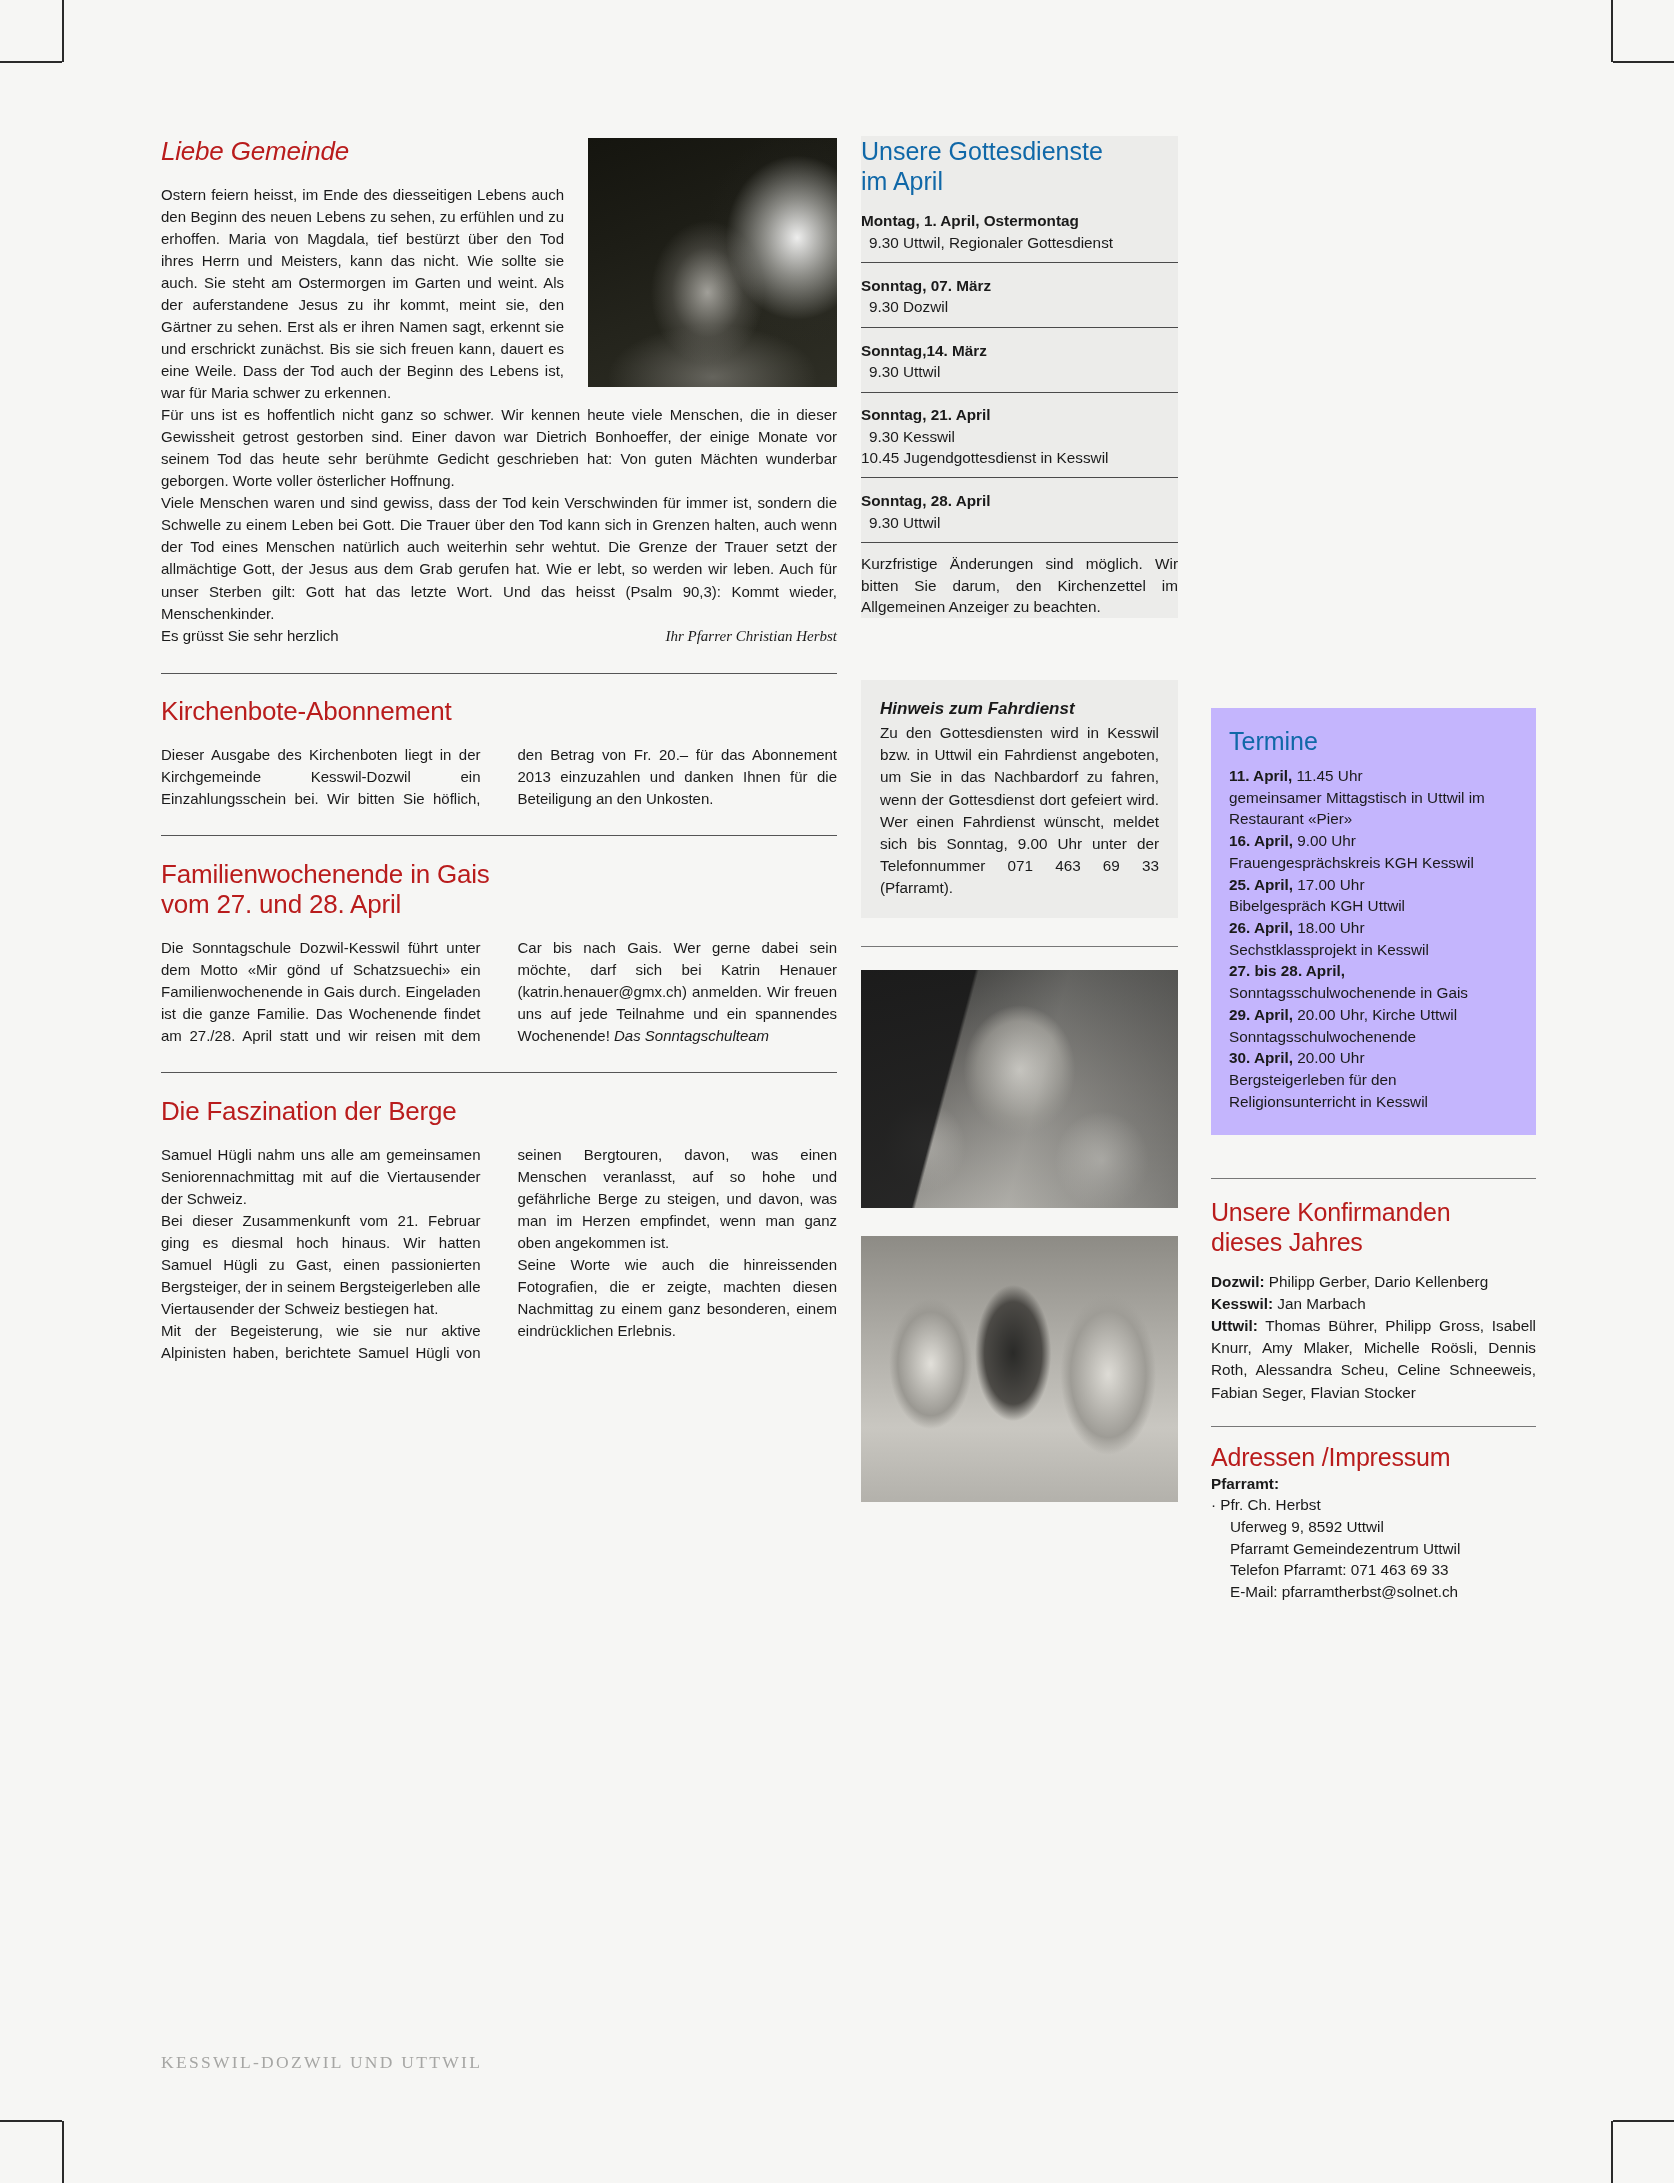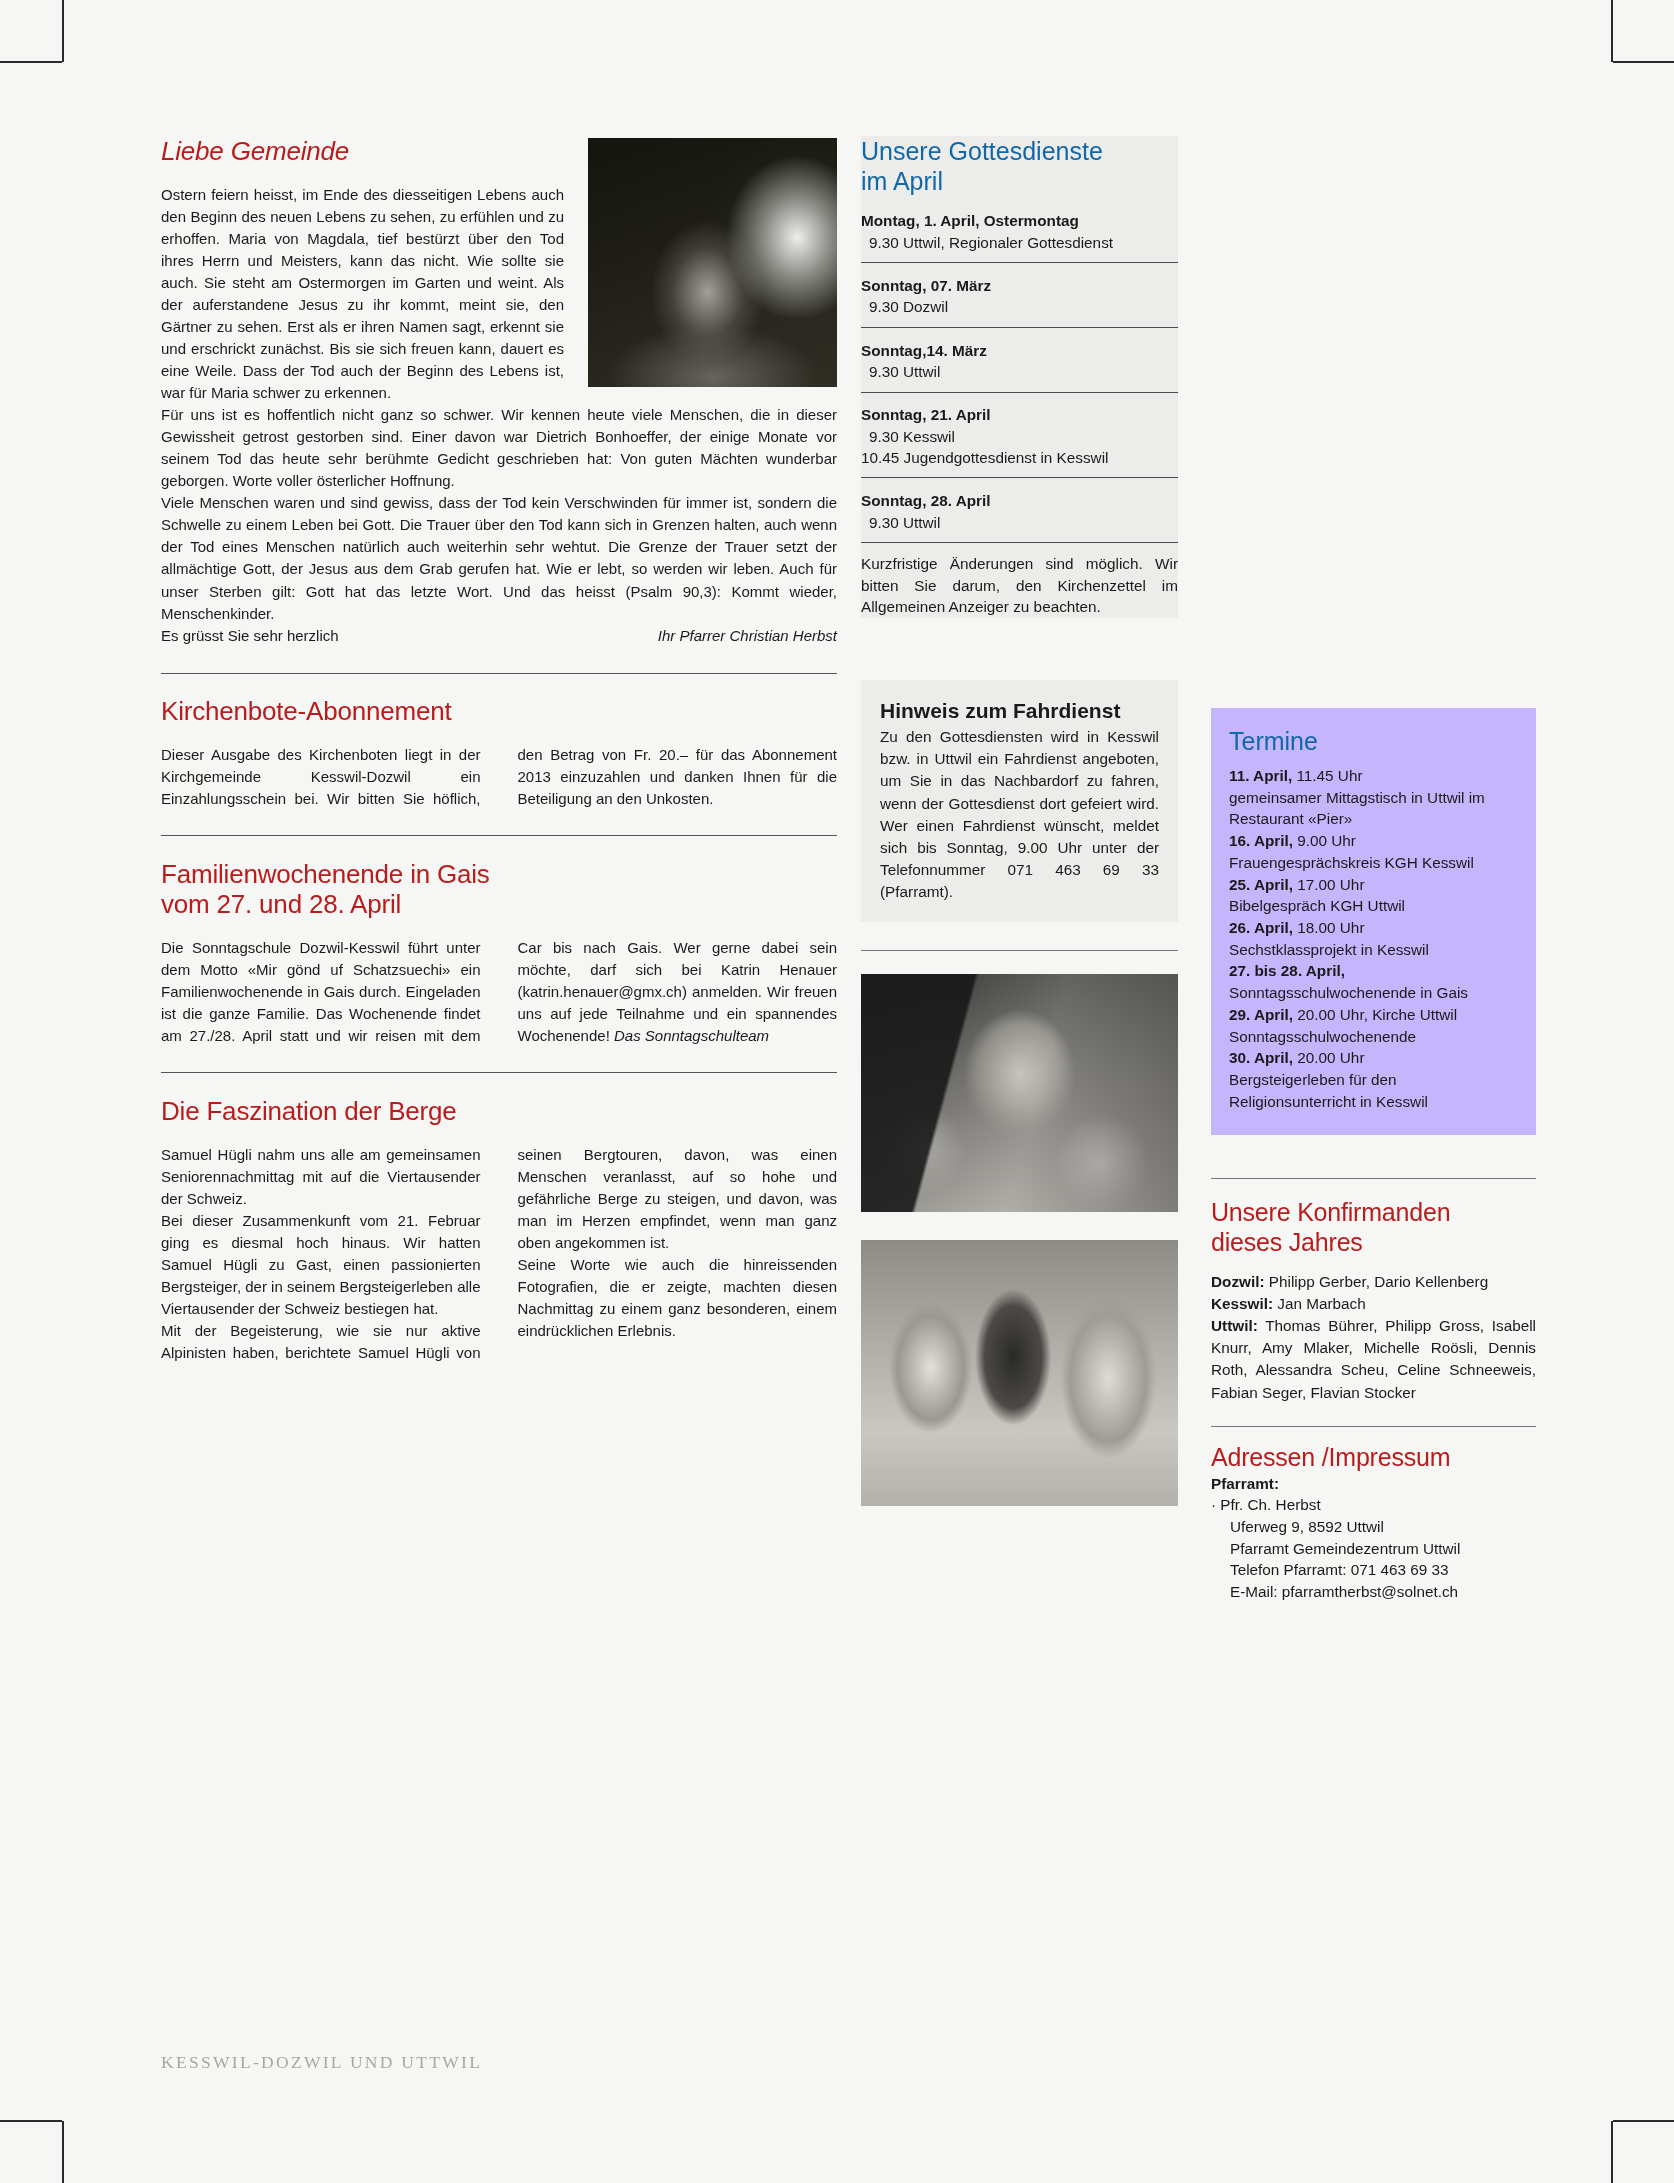--- a/index.html
+++ b/index.html
@@ -83,21 +83,21 @@
     box-sizing:border-box;
   }
   .svc { padding:0; }
   .svc-item { padding:2.3px 0 9px 0; border-bottom:1.1px solid #4a4a4a; margin-bottom:10.2px; }
   .svc-item:last-of-type { }
   .svc-date { font-weight:bold; font-size:15.3px; line-height:1.35; margin:0 0 1.1px 0; }
   .svc-line { font-size:15.3px; line-height:1.35; margin:0; padding-left:8px; text-align:justify; }
   .svc-line.nopad { padding-left:0; }
   .svc-note { font-size:15.3px; line-height:1.4; text-align:justify; margin:5.7px 0 0 0; }
 
-  .fd-title { font-weight:bold; font-size:21px; margin:0 0 3.4px 0; }
+  .fd-title { font-weight:bold; font-size:17px; margin:0 0 3.4px 0;font-style:italic; }
   .fd-text  { font-size:15.3px; line-height:1.45; text-align:justify; margin:0; }
 
   
   .bluebox {
     background:#c4b5fd;
     padding:18px 18px 22.6px 18px;
     box-sizing:border-box;
   }
   .bluebox h1.box { margin-bottom:9px; }
   .term { font-size:15.3px; line-height:1.42; margin:0; }
@@ -160,21 +160,21 @@
   <div class="col-left">
 
     <section>
       <div class="lead-img"></div>
       <h1 class="sec ital">Liebe Gemeinde</h1>
       <p class="body">Ostern feiern heisst, im Ende des diesseitigen Lebens auch den Beginn des neuen Lebens zu sehen, zu erfühlen und zu erhoffen. Maria von Magdala, tief bestürzt über den Tod ihres Herrn und Meisters, kann das nicht. Wie sollte sie auch. Sie steht am Ostermorgen im Garten und weint. Als der auferstandene Jesus zu ihr kommt, meint sie, den Gärtner zu sehen. Erst als er ihren Namen sagt, erkennt sie und erschrickt zunächst. Bis sie sich freuen kann, dauert es eine Weile. Dass der Tod auch der Beginn des Lebens ist, war für Maria schwer zu erkennen.</p>
       <p class="body">Für uns ist es hoffentlich nicht ganz so schwer. Wir kennen heute viele Menschen, die in dieser Gewissheit getrost gestorben sind. Einer davon war Dietrich Bonhoeffer, der einige Monate vor seinem Tod das heute sehr berühmte Gedicht geschrieben hat: Von guten Mächten wunderbar geborgen. Worte voller österlicher Hoffnung.</p>
       <p class="body">Viele Menschen waren und sind gewiss, dass der Tod kein Verschwinden für immer ist, sondern die Schwelle zu einem Leben bei Gott. Die Trauer über den Tod kann sich in Grenzen halten, auch wenn der Tod eines Menschen natürlich auch weiterhin sehr wehtut. Die Grenze der Trauer setzt der allmächtige Gott, der Jesus aus dem Grab gerufen hat. Wie er lebt, so werden wir leben. Auch für unser Sterben gilt: Gott hat das letzte Wort. Und das heisst (Psalm 90,3): Kommt wieder, Menschenkinder.</p>
       <p class="body" style="text-align:left; position:relative;">
         <span>Es grüsst Sie sehr herzlich</span>
-        <span style="float:right; font-style:italic;">Ihr Pfarrer Christian Herbst</span>
+        <span style="float:right; font-style:italic;font-family:Liberation Serif, serif;">Ihr Pfarrer Christian Herbst</span>
       </p>
     </section>
 
     <hr class="rule" style="margin:26px 0 22.6px 0;">
 
     <section>
       <h1 class="sec">Kirchenbote-Abonnement</h1>
       <div class="two-col">
         <p>Dieser Ausgabe des Kirchenboten liegt in der Kirchgemeinde Kesswil-Dozwil ein Einzahlungsschein bei. Wir bitten Sie höflich, den Betrag von Fr. 20.– für das Abonnement 2013 einzuzahlen und danken Ihnen für die Beteiligung an den Unkosten.</p>
       </div>

